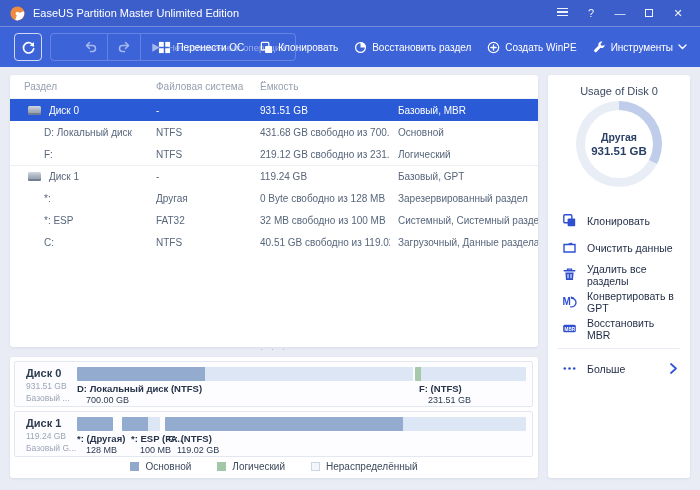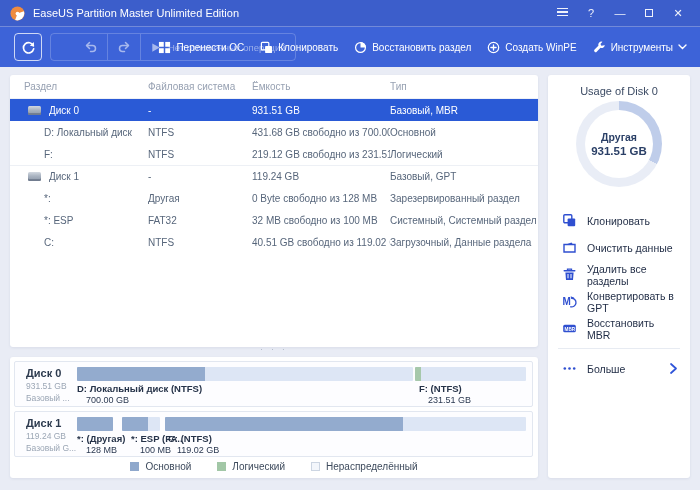--- a/index.html
+++ b/index.html
@@ -35,21 +35,21 @@
   .bottom-card  { left:10px;  top:357px; width:528px; height:121px; }
   .side-card    { left:548px; top:75px;  width:142px; height:403px; }
 
   
   .trow, .thead { display:grid; grid-template-columns:138px 104px 138px 1fr; align-items:center;
                   font-size:10px; color:#57667b; height:22px; }
   .thead { height:24px; color:#97a1b2; border-bottom:1px solid #eef1f6; }
   .thead .c1 { padding-left:14px; }
   .c1 { display:flex; align-items:center; padding-left:34px; gap:8px; white-space:nowrap; }
   .trow.disk .c1 { padding-left:18px; }
-  .c2,.c3,.c4 { white-space:nowrap; overflow:hidden; }
+  .c2,.c3,.c4 { white-space:nowrap; overflow:hidden;margin-left:8px; }
   .trow.disk { border-top:1px solid #edf0f5; }
   .trow.sel { background:#2a5ad6; color:#fff; border-top:none; }
   .hdd { width:13px; height:9px; border-radius:1.5px; flex:0 0 auto;
          background:linear-gradient(180deg,#d2d8e0 0%,#a9b3c1 45%,#8c97a8 100%);
          box-shadow:inset 0 -2px 0 rgba(90,100,120,.55); }
 
   
   .splitter { position:absolute; left:10px; top:345px; width:528px; height:12px; text-align:center;
               color:#a7b1c2; font-size:8px; letter-spacing:3px; line-height:10px; }
 
@@ -182,21 +182,20 @@
         </svg>
       </div>
     </div>
   </div>
 
   <div class="card table-card">
     <div class="thead">
       <div class="c1">Раздел</div>
       <div class="c2">Файловая система</div>
       <div class="c3">Ёмкость</div>
-      <div class="c4">Тип</div>
     </div>
 
     <div class="trow disk sel">
       <div class="c1">
           <span class="hdd"></span>
           <span>Диск 0</span>
         </div>
       <div class="c2">-</div>
       <div class="c3">931.51 GB</div>
       <div class="c4">Базовый, MBR</div>

